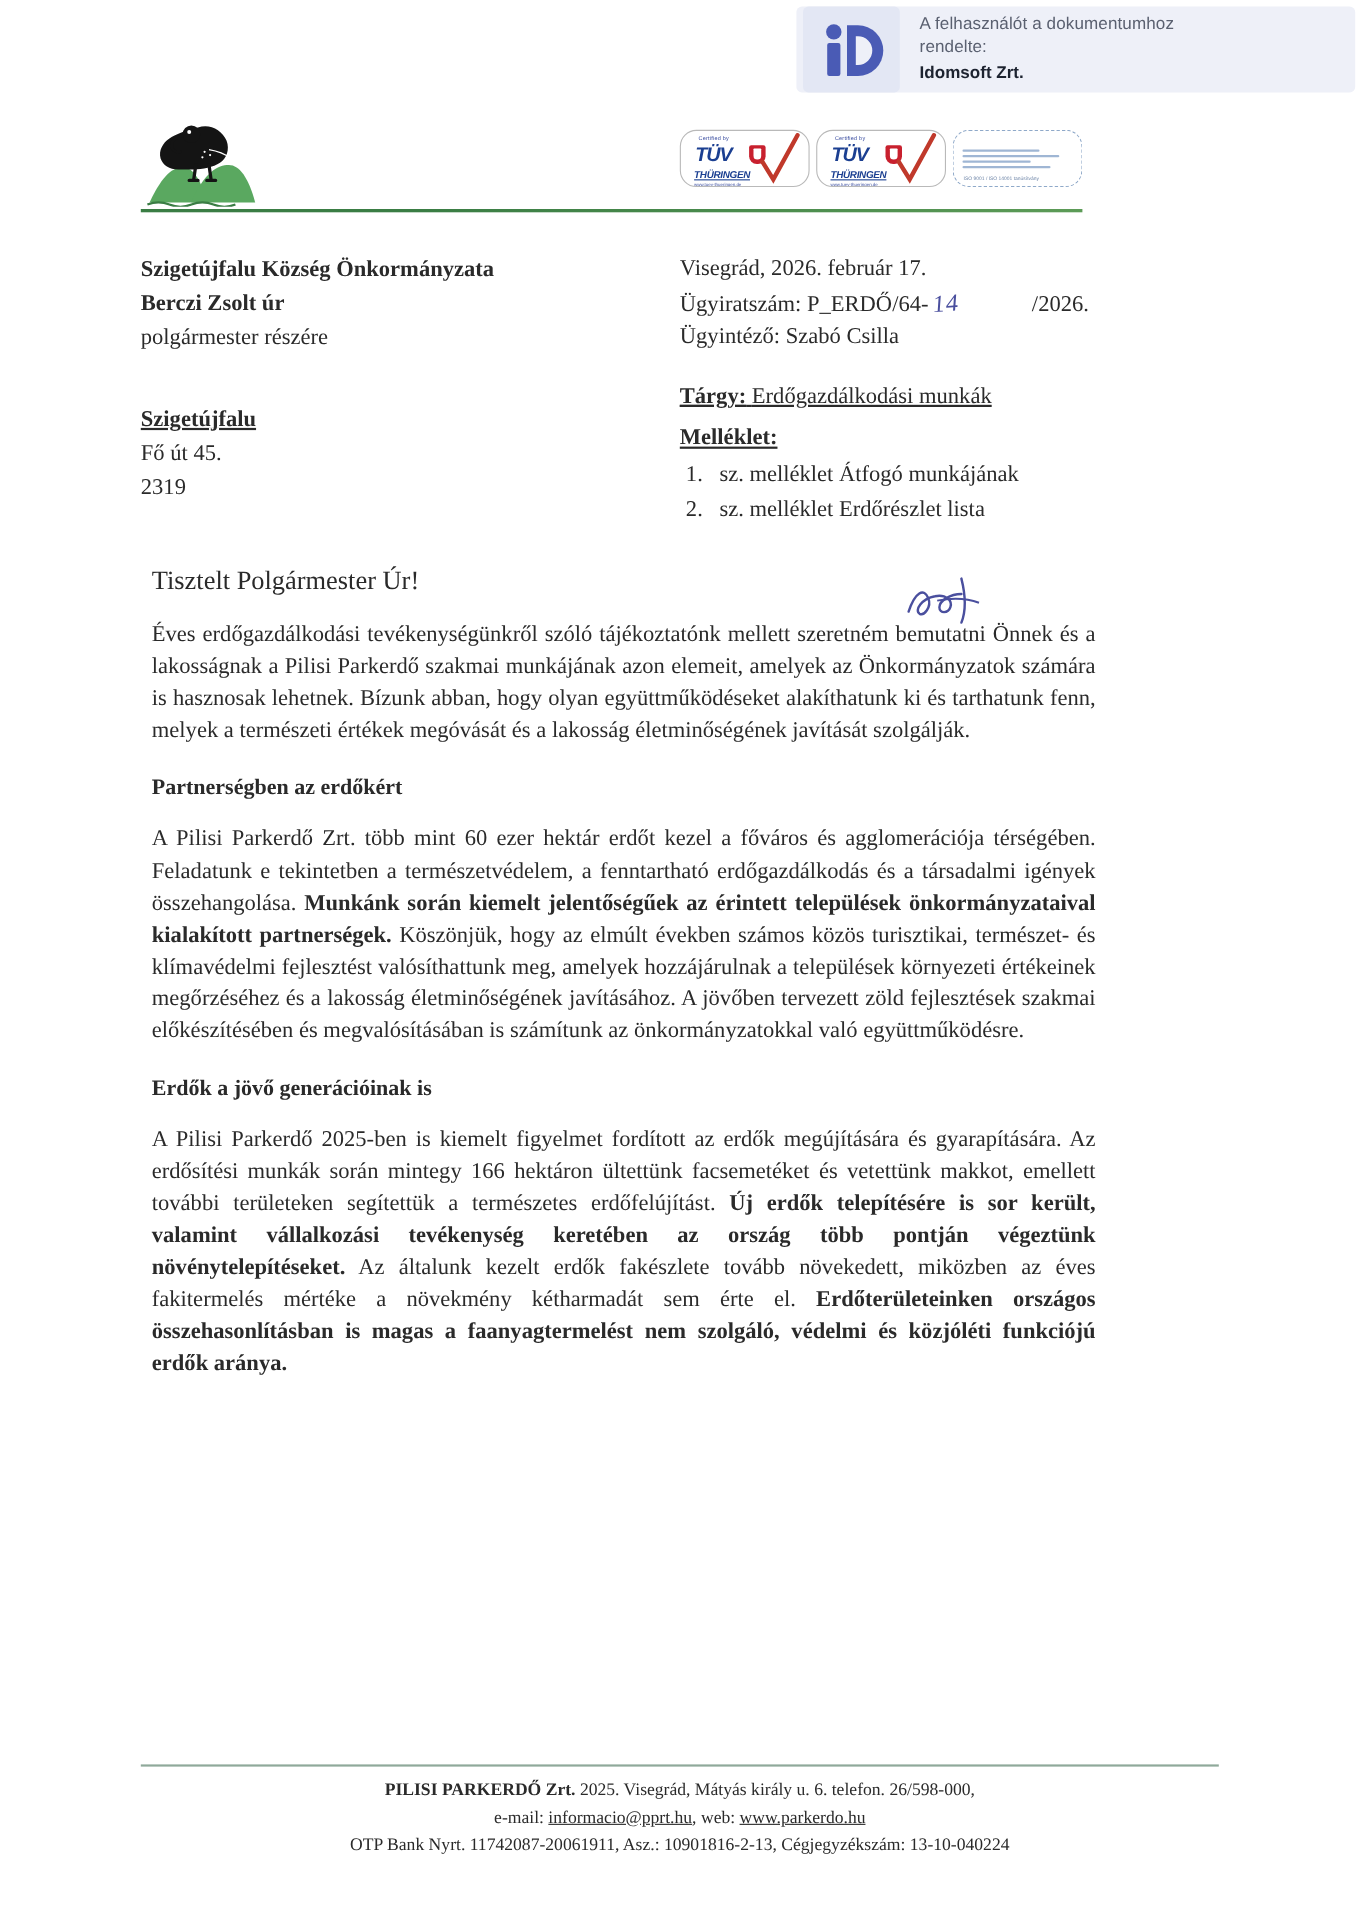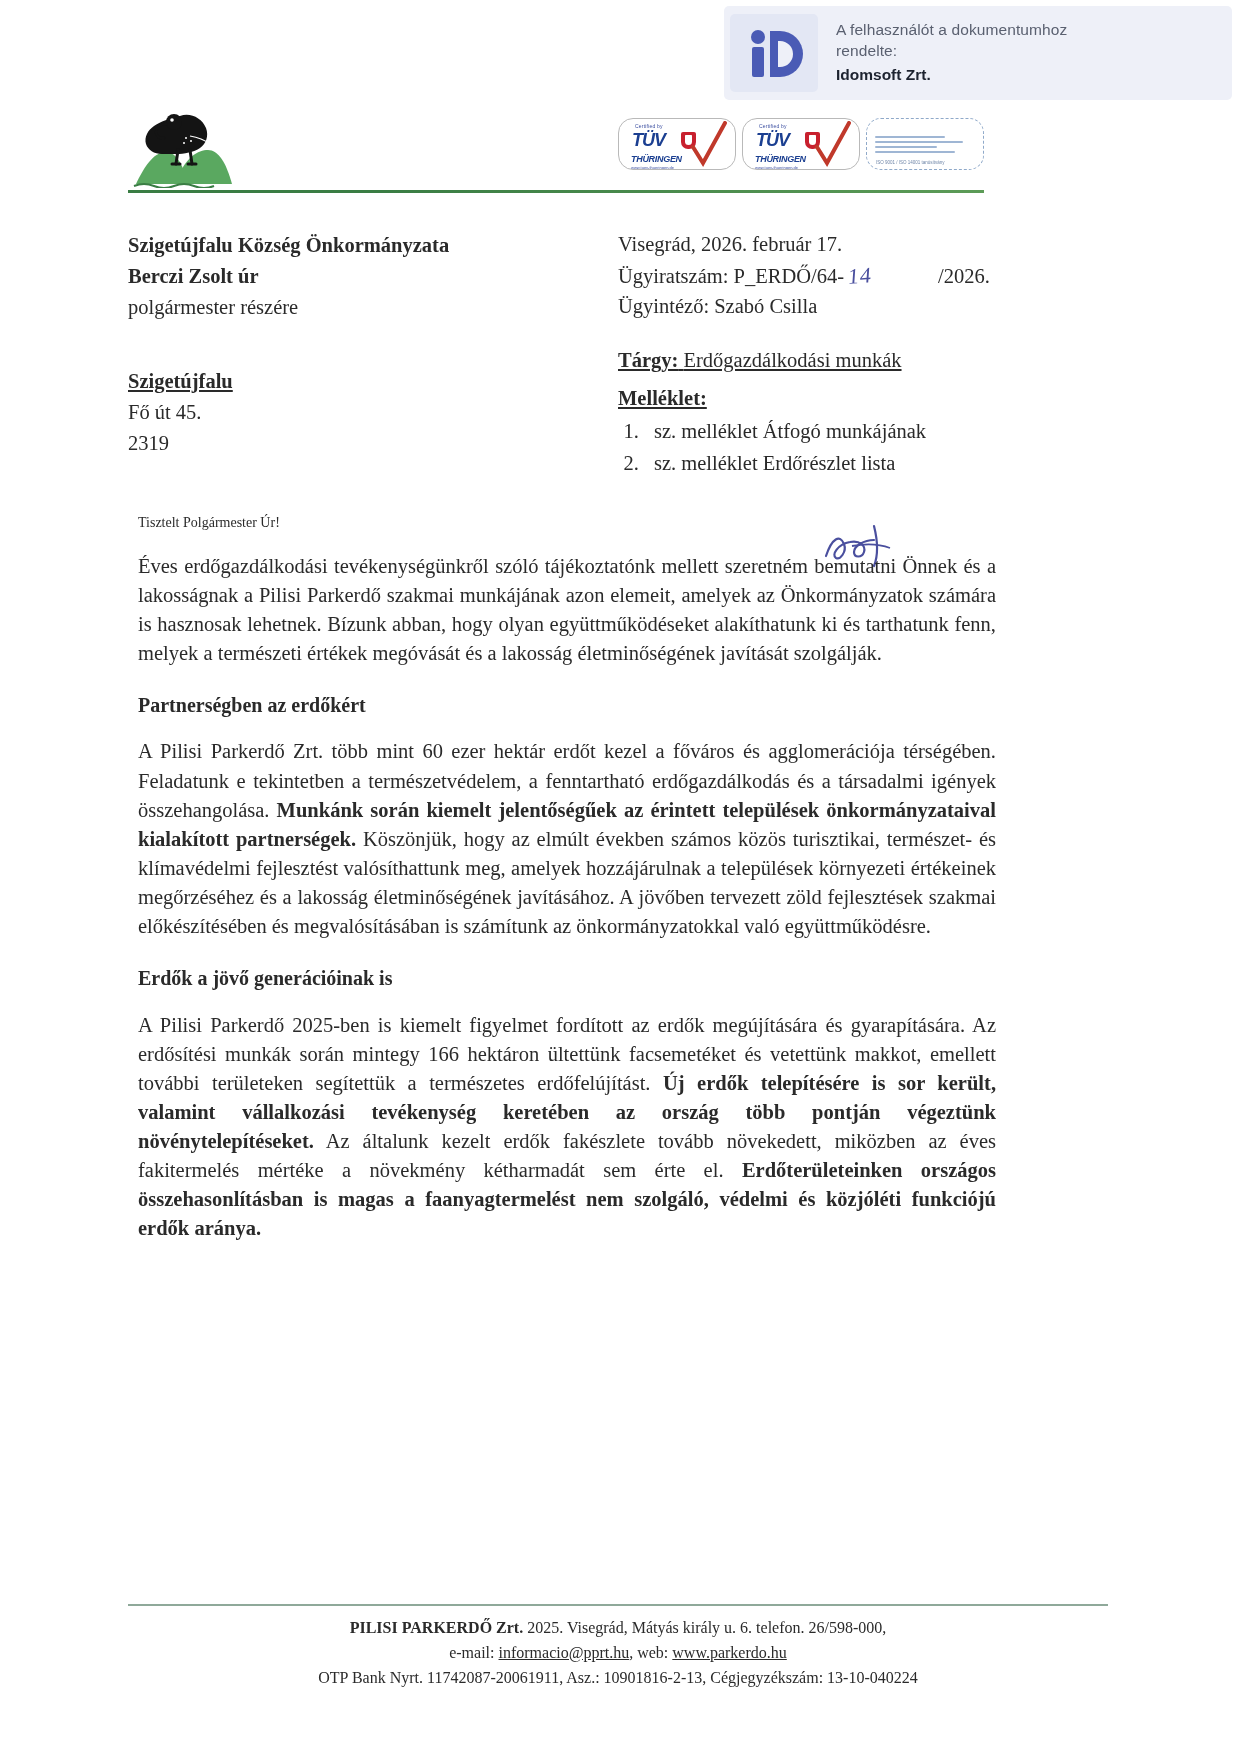--- a/index.html
+++ b/index.html
@@ -16,21 +16,21 @@
     color: #2a2a2a;
     overflow: hidden;
   }
 
   
   .eid-stamp {
     position: absolute;
     top: 6px;
     left: 724px;
     width: 508px;
-    height: 94px;
+    height: 78px;
     background: #eef0f8;
     border-radius: 5px;
     display: flex;
     align-items: center;
     padding: 0 6px;
   }
   .eid-badge {
     width: 88px;
     height: 78px;
     background: #e3e7f4;
@@ -152,20 +152,21 @@
   .cert .region {
     position: absolute;
     bottom: 5px;
     left: 12px;
     font-family: "Liberation Sans", sans-serif;
     font-style: italic;
     font-weight: bold;
     font-size: 9px;
     color: #1b3f91;
     letter-spacing: -0.3px;
+    text-decoration: underline;
   }
   .cert .url {
     position: absolute;
     bottom: -1px;
     left: 12px;
     font-family: "Liberation Sans", sans-serif;
     font-size: 4px;
     color: #3b4ea0;
   }
   .cert .tick {
@@ -278,21 +279,21 @@
   .attach li { padding-left: 10px; margin-top: 1px; }
 
   
   .body-area {
     position: absolute;
     top: 515px;
     left: 138px;
     width: 858px;
   }
   .greet {
-    font-size: 14px;
+    font-size: 24px;
     margin-bottom: 20px;
     font-family: Liberation Serif, serif;
   }
   .para {
     font-size: 20.5px;
     line-height: 1.42;
     text-align: justify;
     margin-bottom: 20px;
   }
   .para b { font-weight: bold; }

